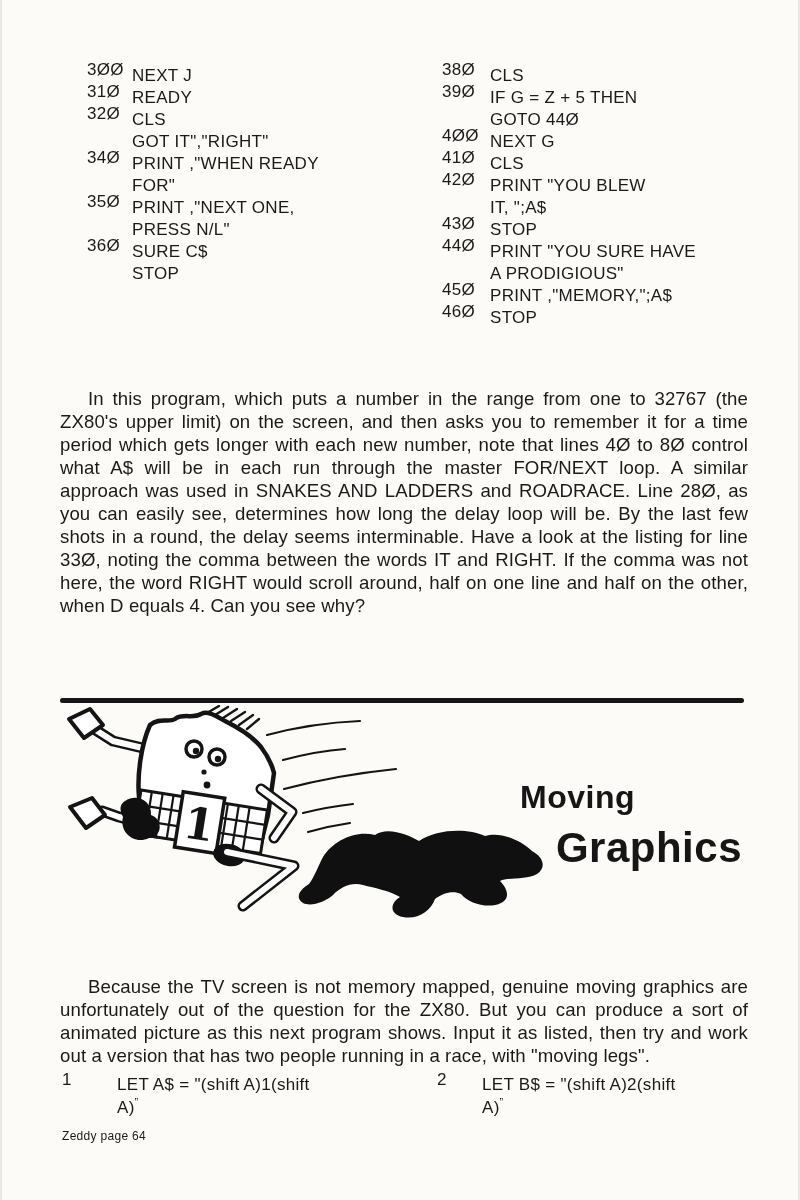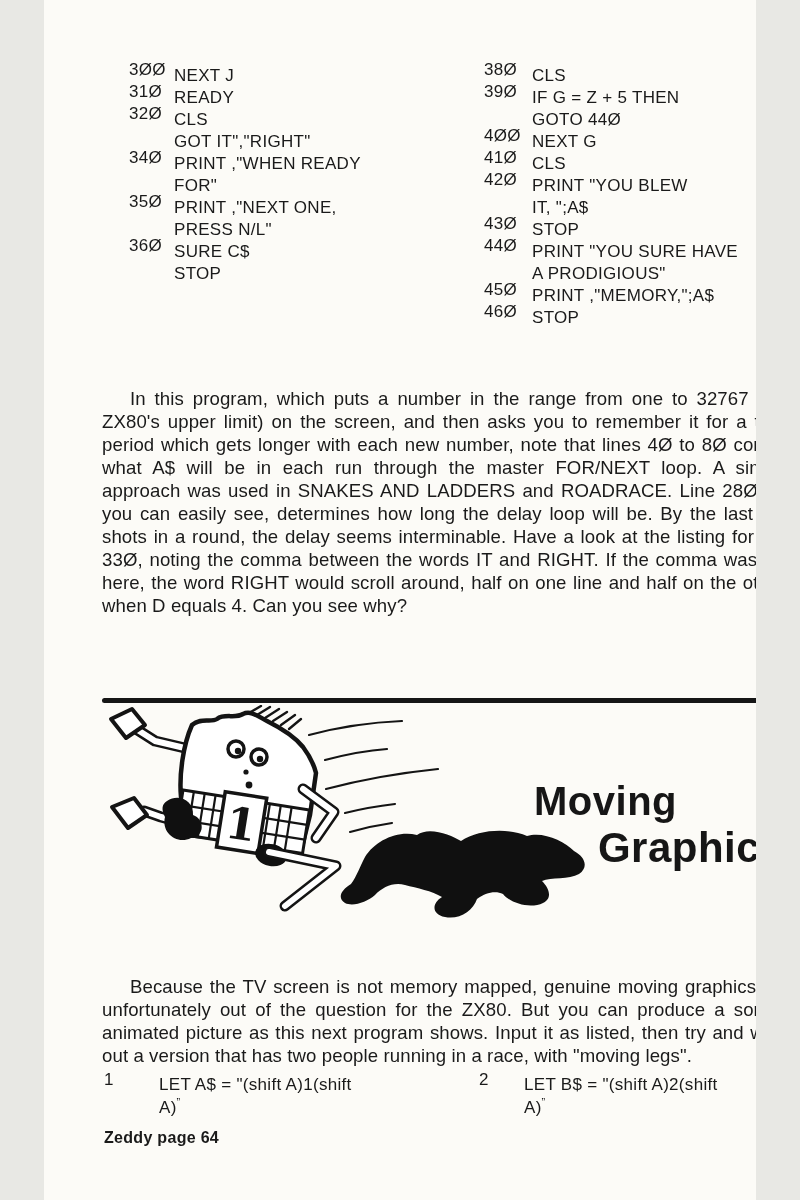--- a/index.html
+++ b/index.html
@@ -1,24 +1,25 @@
 <!DOCTYPE html>
 <html><head>
 <meta charset="utf-8">
 <style>
   html, body { margin: 0; padding: 0; background: #e8e8e4; }
   .page {
     position: relative;
-    width: 712px;
+    width: 788px;
     height: 1200px;
     margin: 0 auto;
     background: #fcfbf7;
     color: #1a1a1a;
     font-family: "Liberation Sans", sans-serif;
     overflow: hidden;
+    padding-left: 8px;
   }
 
   
   .code-cols { position: absolute; display: flex; }
   #code-top { left: 85px; top: 59px; width: 665px; }
   #code-top .col-l { flex: 0 0 355px; }
   #code-top .col-r { flex: 1; }
   .code-row { display: flex; height: 22px; line-height: 22px; white-space: nowrap; }
   .code-row .ln { flex: 0 0 45px; }
   #code-top .col-r .ln { flex-basis: 48px; }
@@ -59,29 +60,29 @@
   
   #illustration { position: absolute; left: 55px; top: 705px; width: 690px; height: 235px; }
   #illustration svg { position: absolute; left: 0; top: 0; }
   .headline {
     position: absolute;
     font-weight: bold;
     color: #161616;
     letter-spacing: 0.5px;
     white-space: nowrap;
   }
-  #head1 { top: 74px; right: 112px; font-size: 40px; }
+  #head1 { top: 74px; right: 112px; font-size: 32px; }
   #head2 { top: 119px; right: 5px;  font-size: 42px; }
 
   
   #footer {
     position: absolute;
     left: 60px; top: 1129px;
-    font-size: 16px;
-    font-weight: bold;
+    font-size: 12px;
+    font-weight: normal;
     letter-spacing: 0.3px;
   }
 </style>
 </head>
 <body>
 
 <div class="page">
 
   <div id="code-top" class="code-cols">
     <div class="col-l">

